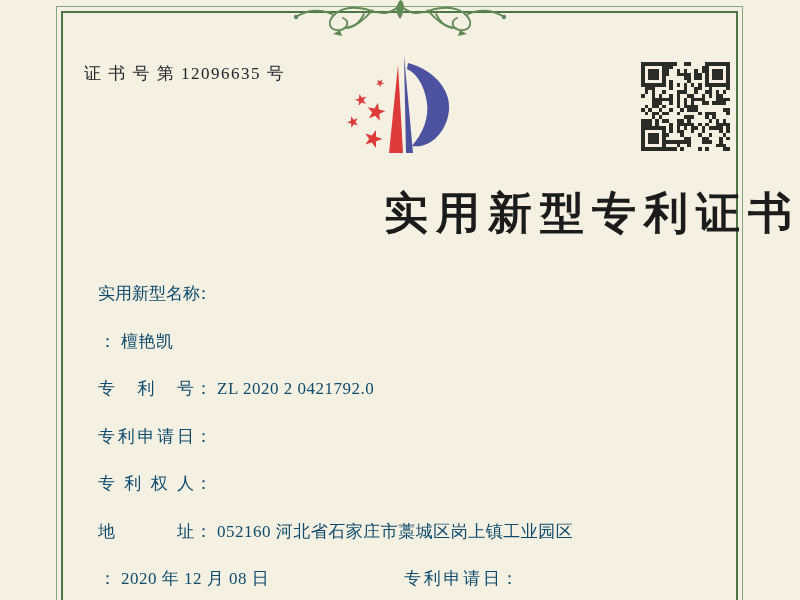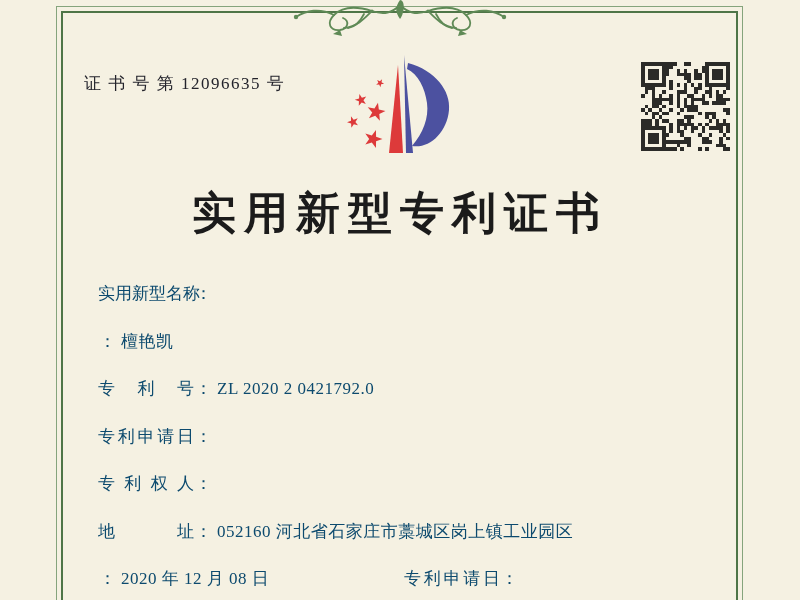--- a/index.html
+++ b/index.html
@@ -12,28 +12,28 @@
   .frame-outer{
     position:absolute;top:6px;left:56px;right:57px;height:640px;
     border:1px solid #85a47c;border-bottom:none;pointer-events:none;
   }
   .frame-inner{
     position:absolute;top:11px;left:61px;right:62px;height:635px;
     border:2px solid #4e7547;border-bottom:none;pointer-events:none;
   }
   .ornament{position:absolute;top:-2px;left:278px;width:244px;height:40px;}
   .cert-no{
-    position:absolute;top:72px;left:84px;
+    position:absolute;top:62px;left:84px;
     font-size:17px;letter-spacing:1.5px;color:#23232b;white-space:pre;
   }
   .logo{position:absolute;top:50px;left:332px;width:134px;height:118px;}
   .qr{position:absolute;top:62px;left:641px;width:89px;height:89px;}
   .title{
     position:absolute;top:184px;left:0;width:100%;margin:0;
-    text-align:center;font-size:44px;font-weight:bold;
+    text-align:right;font-size:44px;font-weight:bold;
     letter-spacing:8px;color:#1b1b1b;
   }
   .row{
     position:absolute;left:98px;display:flex;align-items:center;
     font-size:17px;color:#0c4a6e;white-space:nowrap;
   }
   .r1{top:282px}.r2{top:330px}.r3{top:377px}.r4{top:425px}
   .r5{top:472px}.r6{top:520px}.r7{top:567px}
   .r7b{left:404px;top:567px}
   .lbl{

